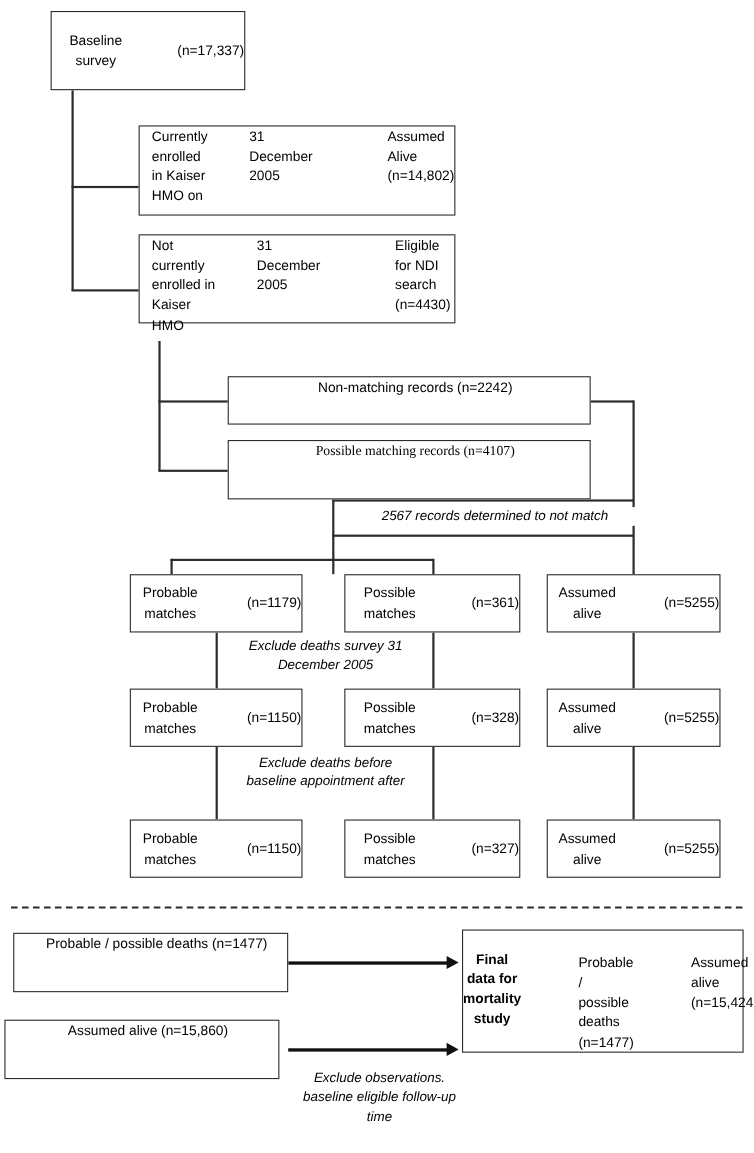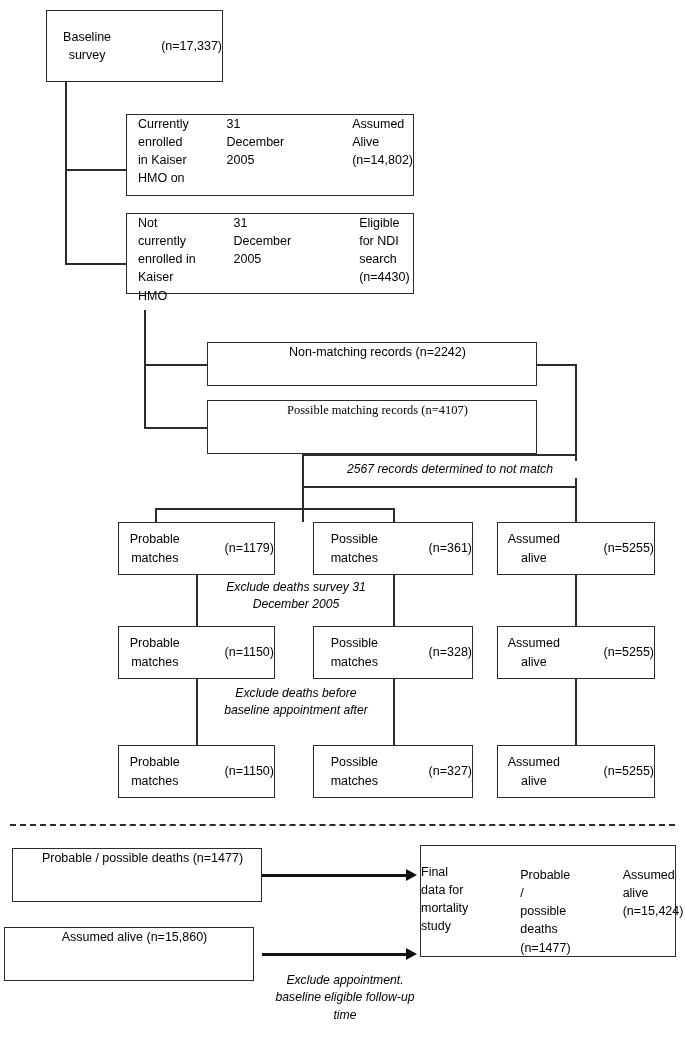--- a/index.html
+++ b/index.html
@@ -33,22 +33,23 @@
     text-align: center;
   }
   .box.left {
     align-items: flex-start;
     text-align: left;
     padding-left: 11px;
   }
   .box .ln { display: block; }
   .box .gap { height: 11px; }
   .bold-title {
-    font-weight: normal;
+    font-weight: bold;
     width: 100%;
+    text-align: center;
     margin-bottom: 9px;
   }
   .fd-line { margin: 3px 0 0 18px; }
   .line {
     position: absolute;
     background: #2b2b2b;
     z-index: 1;
   }
   .h { height: 1.5px; }
   .v { width: 1.5px; }
@@ -210,18 +211,18 @@
   <div class="arrow-head" style="left:406px; top:948px;"></div>
 
   <div class="box" style="left:420px; top:845px; width:256px; height:112px; justify-content:flex-start; padding-top:17px;">
     <span class="bold-title">Final data for mortality study</span>
     <span class="ln fd-line">Probable / possible deaths (n=1477)</span>
     <span class="ln fd-line">Assumed alive (n=15,424)</span>
   </div>
 
   <div class="note" style="left:275px; top:972px; width:140px;">
     <span class="ln">Exclude</span>
-    <span class="ln">appointment.</span>
+    <span class="ln">observations.</span>
     <span class="ln">baseline eligible</span>
     <span class="ln">follow-up time</span>
   </div>
 
 </div>
 
 </body></html>

